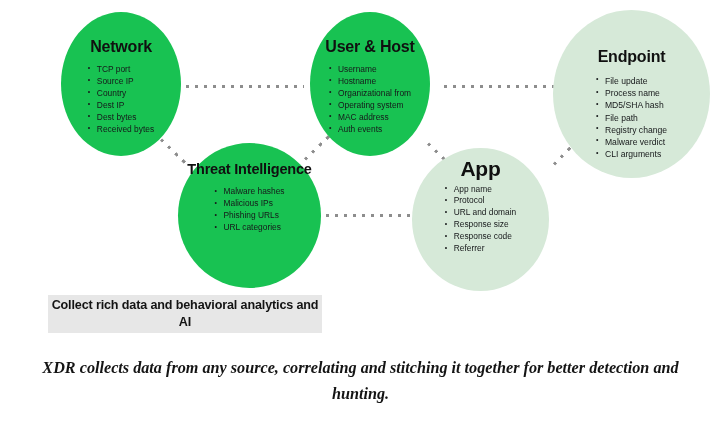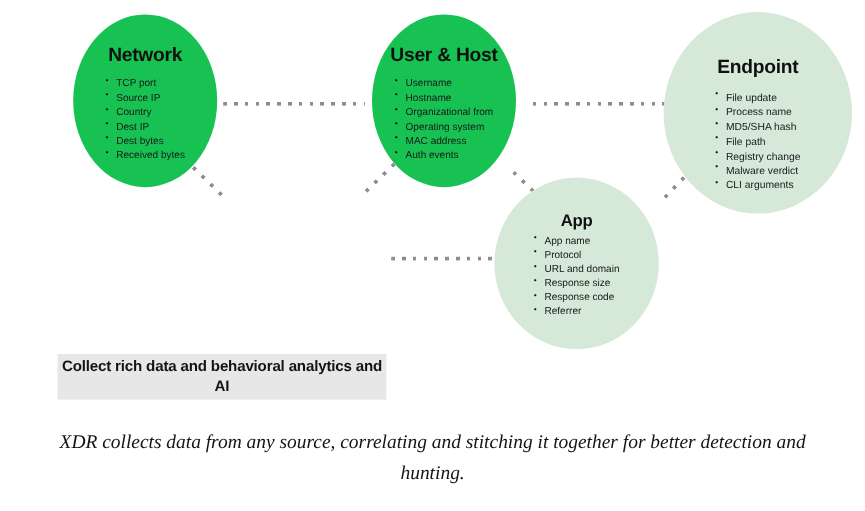--- a/index.html
+++ b/index.html
@@ -80,21 +80,21 @@
     left: 178px; top: 143px; width: 143px; height: 145px;
     background: #18c252;
   }
   #c-threat .c-title { font-size: 14.5px; margin-top: 18px; }
   #c-threat .c-list { margin-top: 9px; font-size: 8.4px; }
 
   #c-app {
     left: 412px; top: 148px; width: 137px; height: 143px;
     background: #d6e9d8;
   }
-  #c-app .c-title { font-size: 14px; margin-top: 28px; }
+  #c-app .c-title { font-size: 21px; margin-top: 9px; }
   #c-app .c-list { margin-top: 3px; font-size: 8.4px; }
 
   
   .dots {
     position: absolute;
     height: 3px;
     background-image: repeating-linear-gradient(
       to right,
       #8d8d8d 0px, #8d8d8d 3px,
       transparent 3px, transparent 9px);
@@ -139,20 +139,21 @@
     position: absolute;
     left: 22px;
     top: 355px;
     width: 677px;
     text-align: center;
     font-family: "Liberation Serif", serif;
     font-style: italic;
     font-size: 16.2px;
     line-height: 1.62;
     color: #141414;
+    font-weight: bold;
   }
 </style>
 </head>
 <body>
 
 <div id="page">
 
   <div class="dots" id="dots-net-user"></div>
   <div class="dots" id="dots-user-end"></div>
   <div class="dots" id="dots-threat-app"></div>
@@ -191,20 +192,29 @@
       <li>File update</li>
       <li>Process name</li>
       <li>MD5/SHA hash</li>
       <li>File path</li>
       <li>Registry change</li>
       <li>Malware verdict</li>
       <li>CLI arguments</li>
     </ul>
   </div>
 
+  <div class="circle" id="c-threat" style="background: rgb(24, 194, 82);">
+    <div class="c-title">Threat Intelligence</div>
+    <ul class="c-list">
+      <li>Malware hashes</li>
+      <li>Malicious IPs</li>
+      <li>Phishing URLs</li>
+      <li>URL categories</li>
+    </ul>
+  </div>
 
   <div class="circle" id="c-app" style="background: rgb(214, 233, 216);">
     <div class="c-title">App</div>
     <ul class="c-list">
       <li>App name</li>
       <li>Protocol</li>
       <li>URL and domain</li>
       <li>Response size</li>
       <li>Response code</li>
       <li>Referrer</li>

